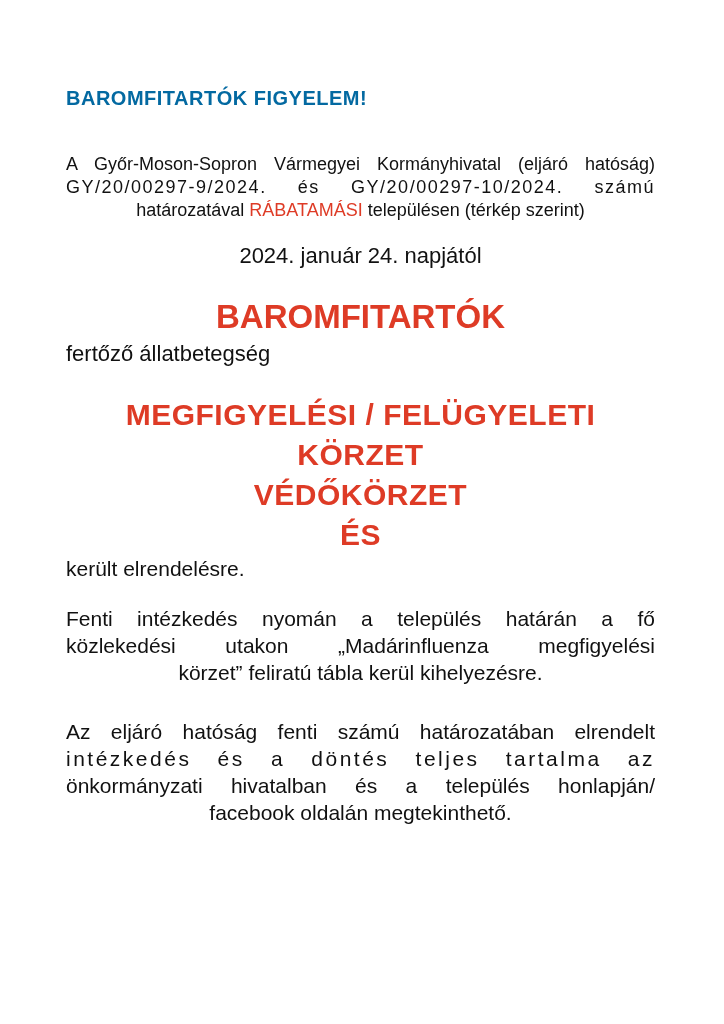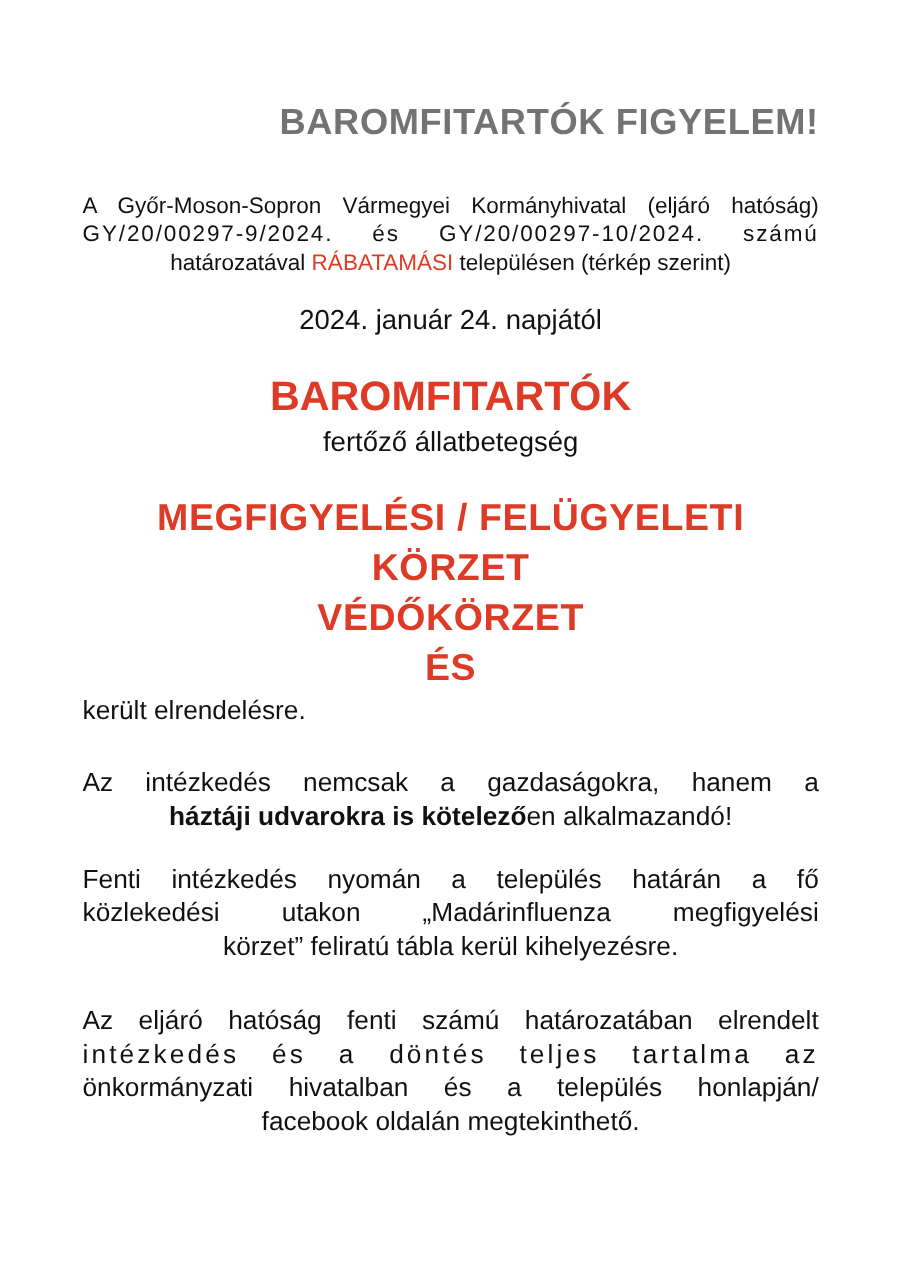--- a/index.html
+++ b/index.html
@@ -17,25 +17,25 @@
     font-family: "Liberation Sans", "DejaVu Sans", sans-serif;
     color: #111111;
     box-sizing: border-box;
     padding: 0 69px 0 66px;
   }
   .red { color: #de3b26; }
 
   
   .notice-title {
     margin-top: 80px;
-    font-size: 29px;
+    font-size: 20px;
     line-height: 36px;
     font-weight: bold;
-    text-align: right;
-    color: #737373;
+    text-align: left;
+    color: #0369a1;
     letter-spacing: 0.5px;
   }
 
   
   .intro {
     margin-top: 37px;
     font-size: 18px;
     line-height: 23px;
   }
   .line { text-align: center; }
@@ -55,21 +55,21 @@
     font-size: 33px;
     line-height: 38px;
     font-weight: bold;
     text-align: center;
     color: #de3b26;
   }
   .disease-subtitle {
     margin-top: 4px;
     font-size: 22px;
     line-height: 27px;
-    text-align: center;
+    text-align: left;
   }
 
   .zone-heading {
     margin-top: 28px;
     font-size: 30px;
     line-height: 40px;
     font-weight: bold;
     text-align: center;
     color: #de3b26;
     letter-spacing: 0.5px;
@@ -105,24 +105,20 @@
 
   <div class="zone-heading">
     <div>MEGFIGYELÉSI / FELÜGYELETI</div>
     <div>KÖRZET</div>
     <div>VÉDŐKÖRZET</div>
     <div>ÉS</div>
   </div>
 
   <div class="body-par ordered-text">került elrendelésre.</div>
 
-  <div class="body-par scope-par">
-    <div class="line just">Az intézkedés nemcsak a gazdaságokra, hanem a</div>
-    <div class="line"><b>háztáji udvarokra is kötelező</b><span>en alkalmazandó!</span></div>
-  </div>
 
   <div class="body-par signage-par">
     <div class="line just">Fenti intézkedés nyomán a település határán a fő</div>
     <div class="line just">közlekedési utakon „Madárinfluenza megfigyelési</div>
     <div class="line">körzet” feliratú tábla kerül kihelyezésre.</div>
   </div>
 
   <div class="body-par availability-par">
     <div class="line just">Az eljáró hatóság fenti számú határozatában elrendelt</div>
     <div class="line just ls2">intézkedés és a döntés teljes tartalma az</div>

